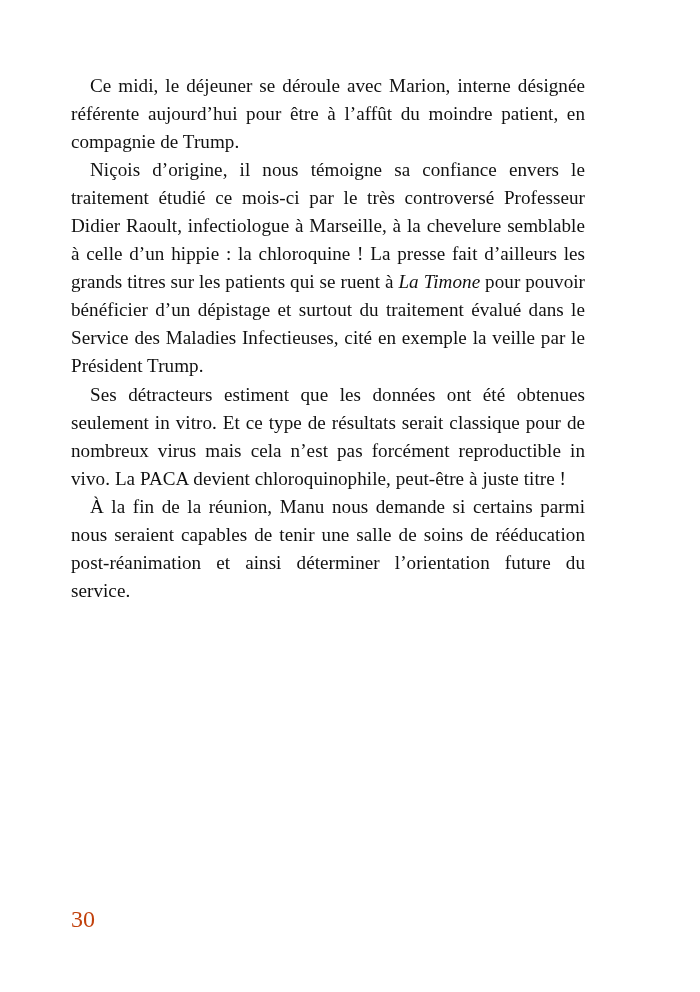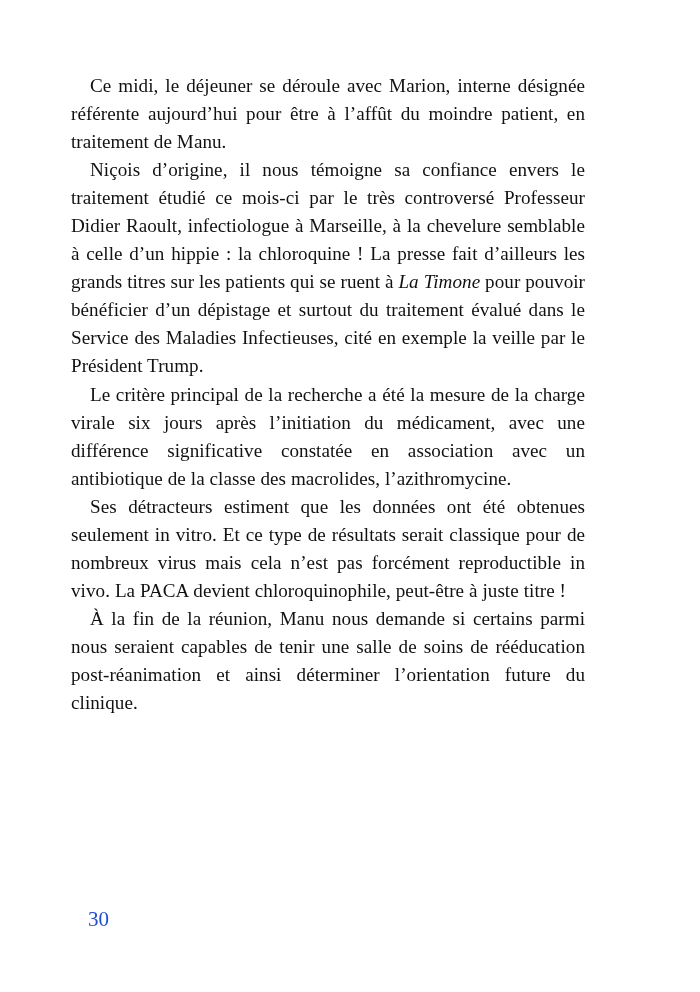--- a/index.html
+++ b/index.html
@@ -45,43 +45,42 @@
   .para.force-justify::after {
     content: "";
     display: inline-block;
     width: 100%;
   }
   .it {
     font-style: italic;
   }
   .folio {
     position: absolute;
-    left: 88px;
+    left: 71px;
     top: 908px;
-    font-size: 21px;
+    font-size: 24px;
     line-height: 22px;
-    color: #1d4ed8;
+    color: #c2410c;
   }
 </style>
 </head>
 <body>
 
 <div class="page">
 
   <div class="text-block">
 
-    <p class="para">Ce midi, le déjeuner se déroule avec Marion, interne désignée référente aujourd’hui pour être à l’affût du moindre patient, en traitement de Manu.</p>
+    <p class="para">Ce midi, le déjeuner se déroule avec Marion, interne désignée référente aujourd’hui pour être à l’affût du moindre patient, en compagnie de Trump.</p>
 
     <p class="para"><span>Niçois d’origine, il nous témoigne sa confiance envers le traitement étudié ce mois-ci par le très controversé Professeur Didier Raoult, infectiologue à Marseille, à la chevelure semblable à celle d’un hippie : la chloroquine ! La presse fait d’ailleurs les grands titres sur les patients qui se ruent à </span><span class="it">La Timone</span><span> pour pouvoir bénéficier d’un dépistage et surtout du traitement évalué dans le Service des Maladies Infectieuses, cité en exemple la veille par le Président Trump.</span></p>
 
-    <p class="para">Le critère principal de la recherche a été la mesure de la charge virale six jours après l’initiation du médicament, avec une différence significative constatée en association avec un antibiotique de la classe des macrolides, l’azithromycine.</p>
 
     <p class="para">Ses détracteurs estiment que les données ont été obtenues seulement in vitro. Et ce type de résultats serait classique pour de nombreux virus mais cela n’est pas forcément reproductible in vivo. La PACA devient chloroquinophile, peut-être à juste titre !</p>
 
 
-    <p class="para">À la fin de la réunion, Manu nous demande si certains parmi nous seraient capables de tenir une salle de soins de rééducation post-réanimation et ainsi déterminer l’orientation future du clinique.</p>
+    <p class="para">À la fin de la réunion, Manu nous demande si certains parmi nous seraient capables de tenir une salle de soins de rééducation post-réanimation et ainsi déterminer l’orientation future du service.</p>
 
 
   </div>
 
   <div class="folio">30</div>
 
 </div>
 
 </body></html>

